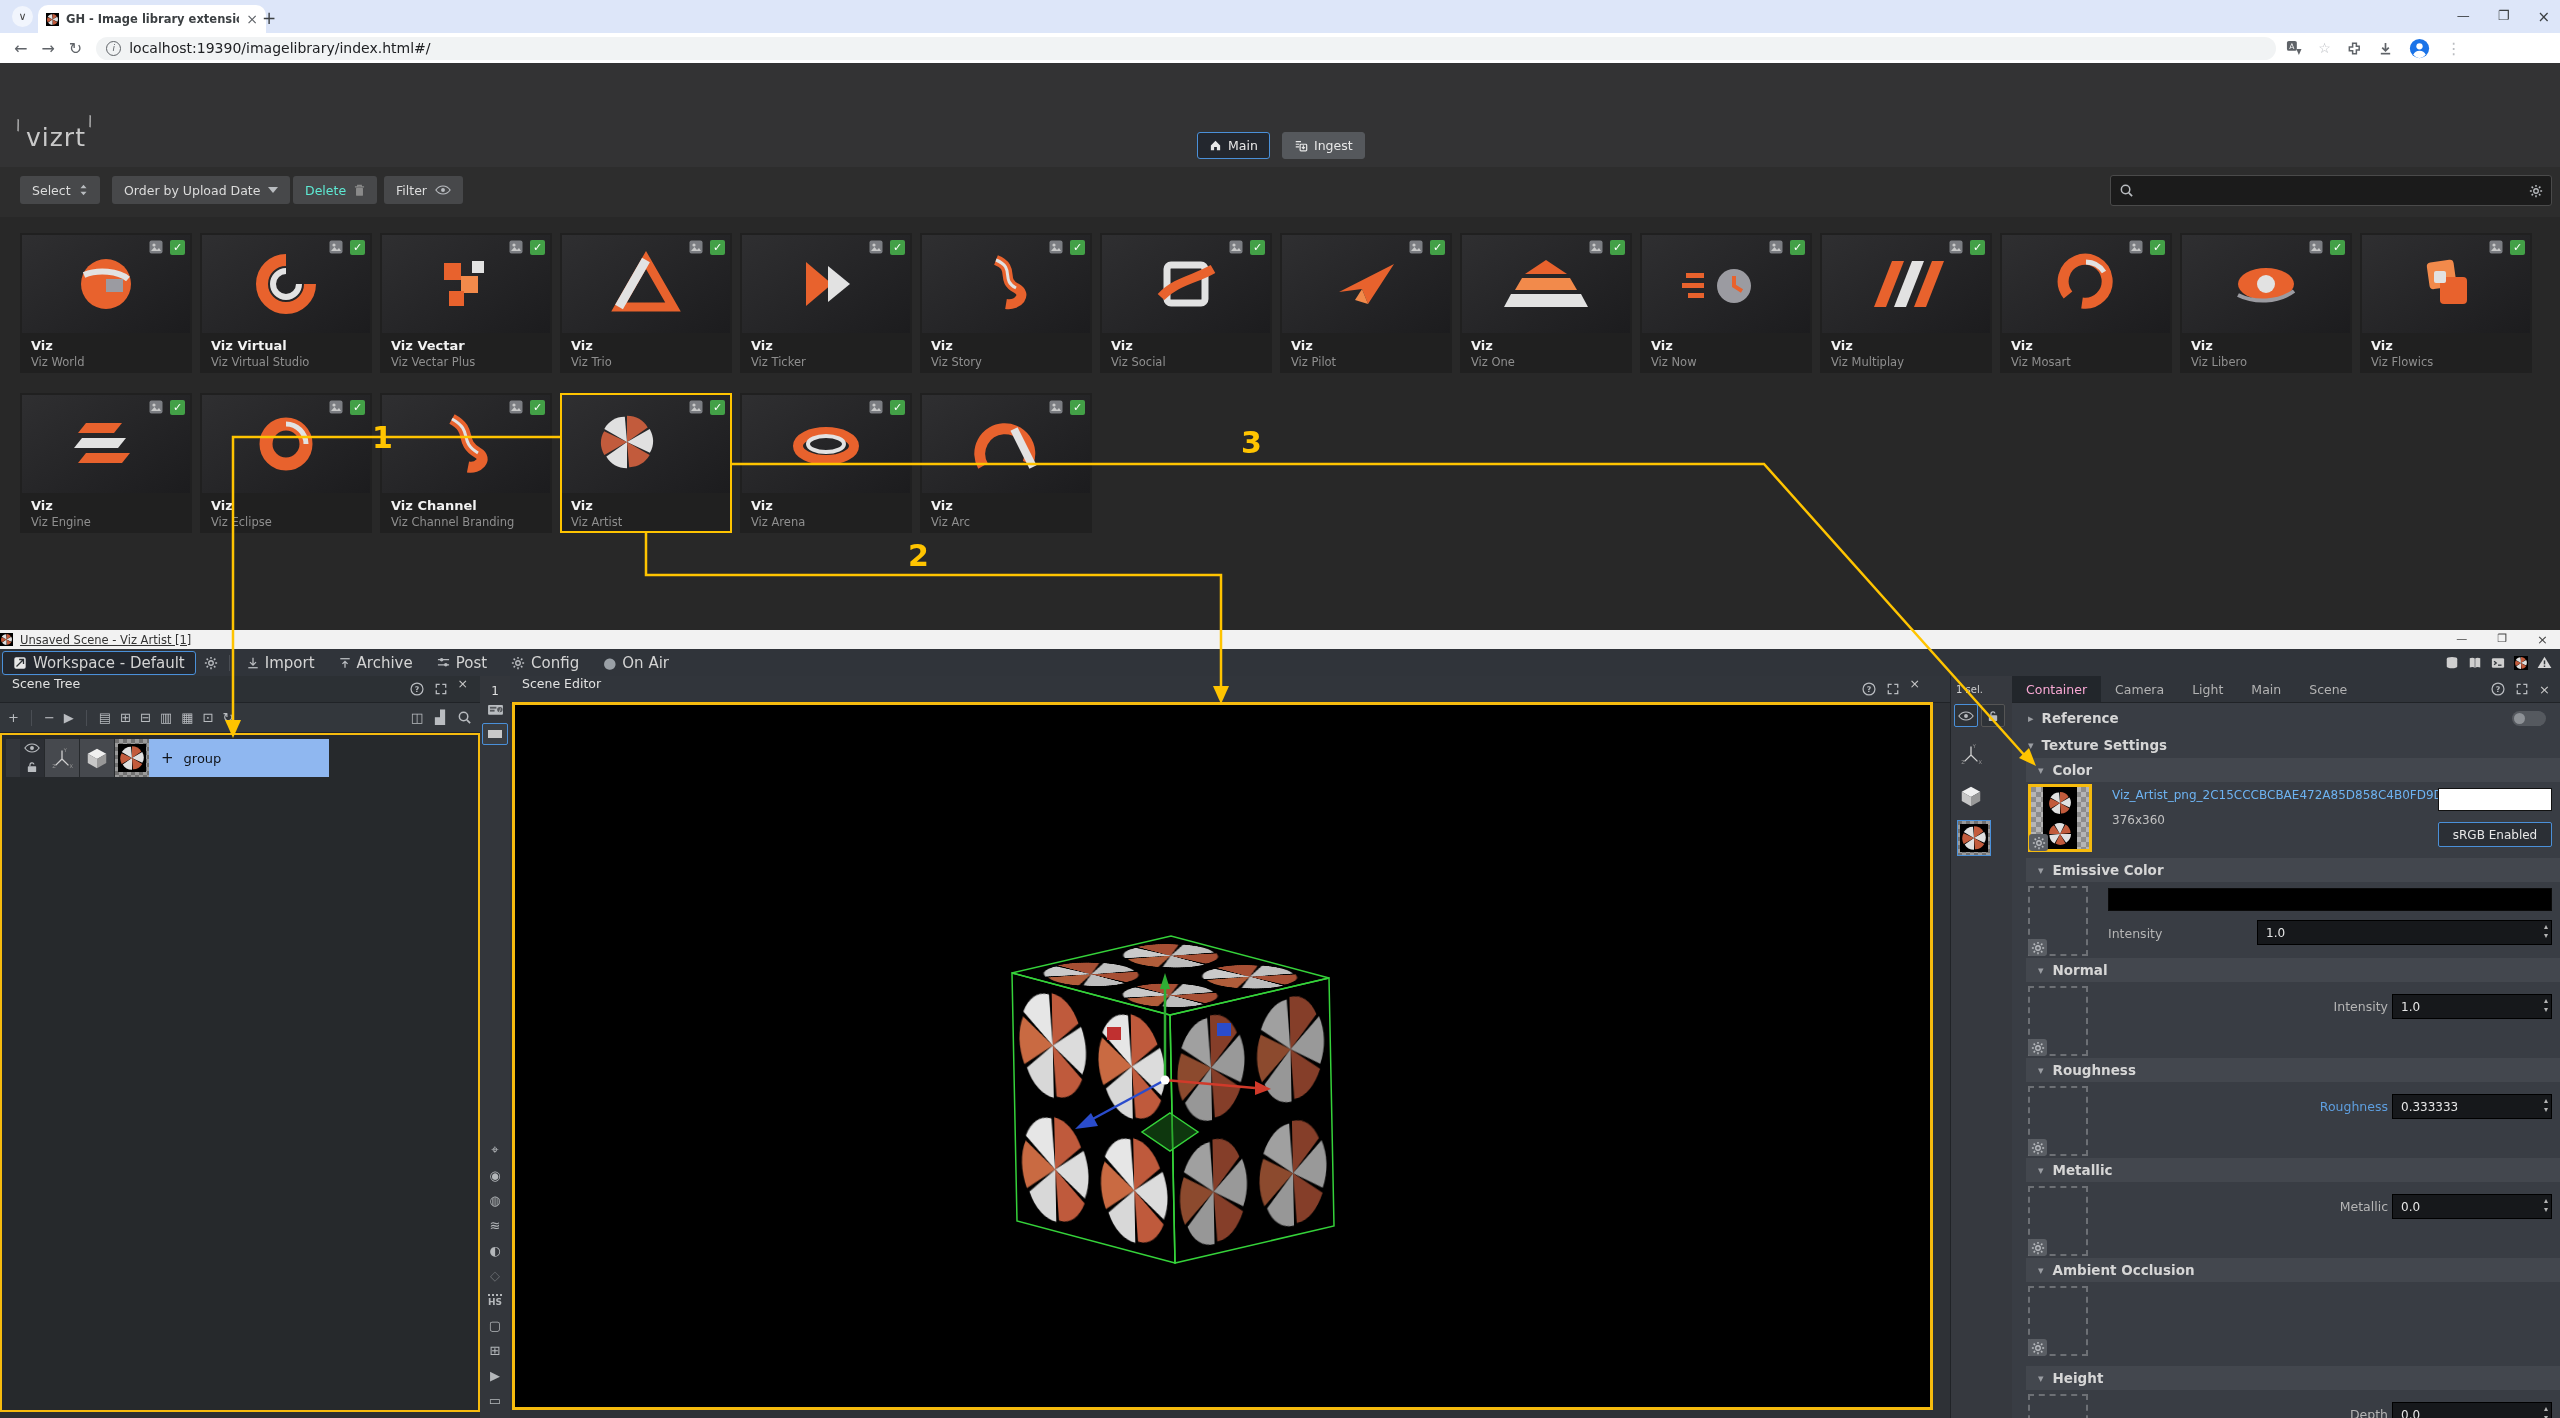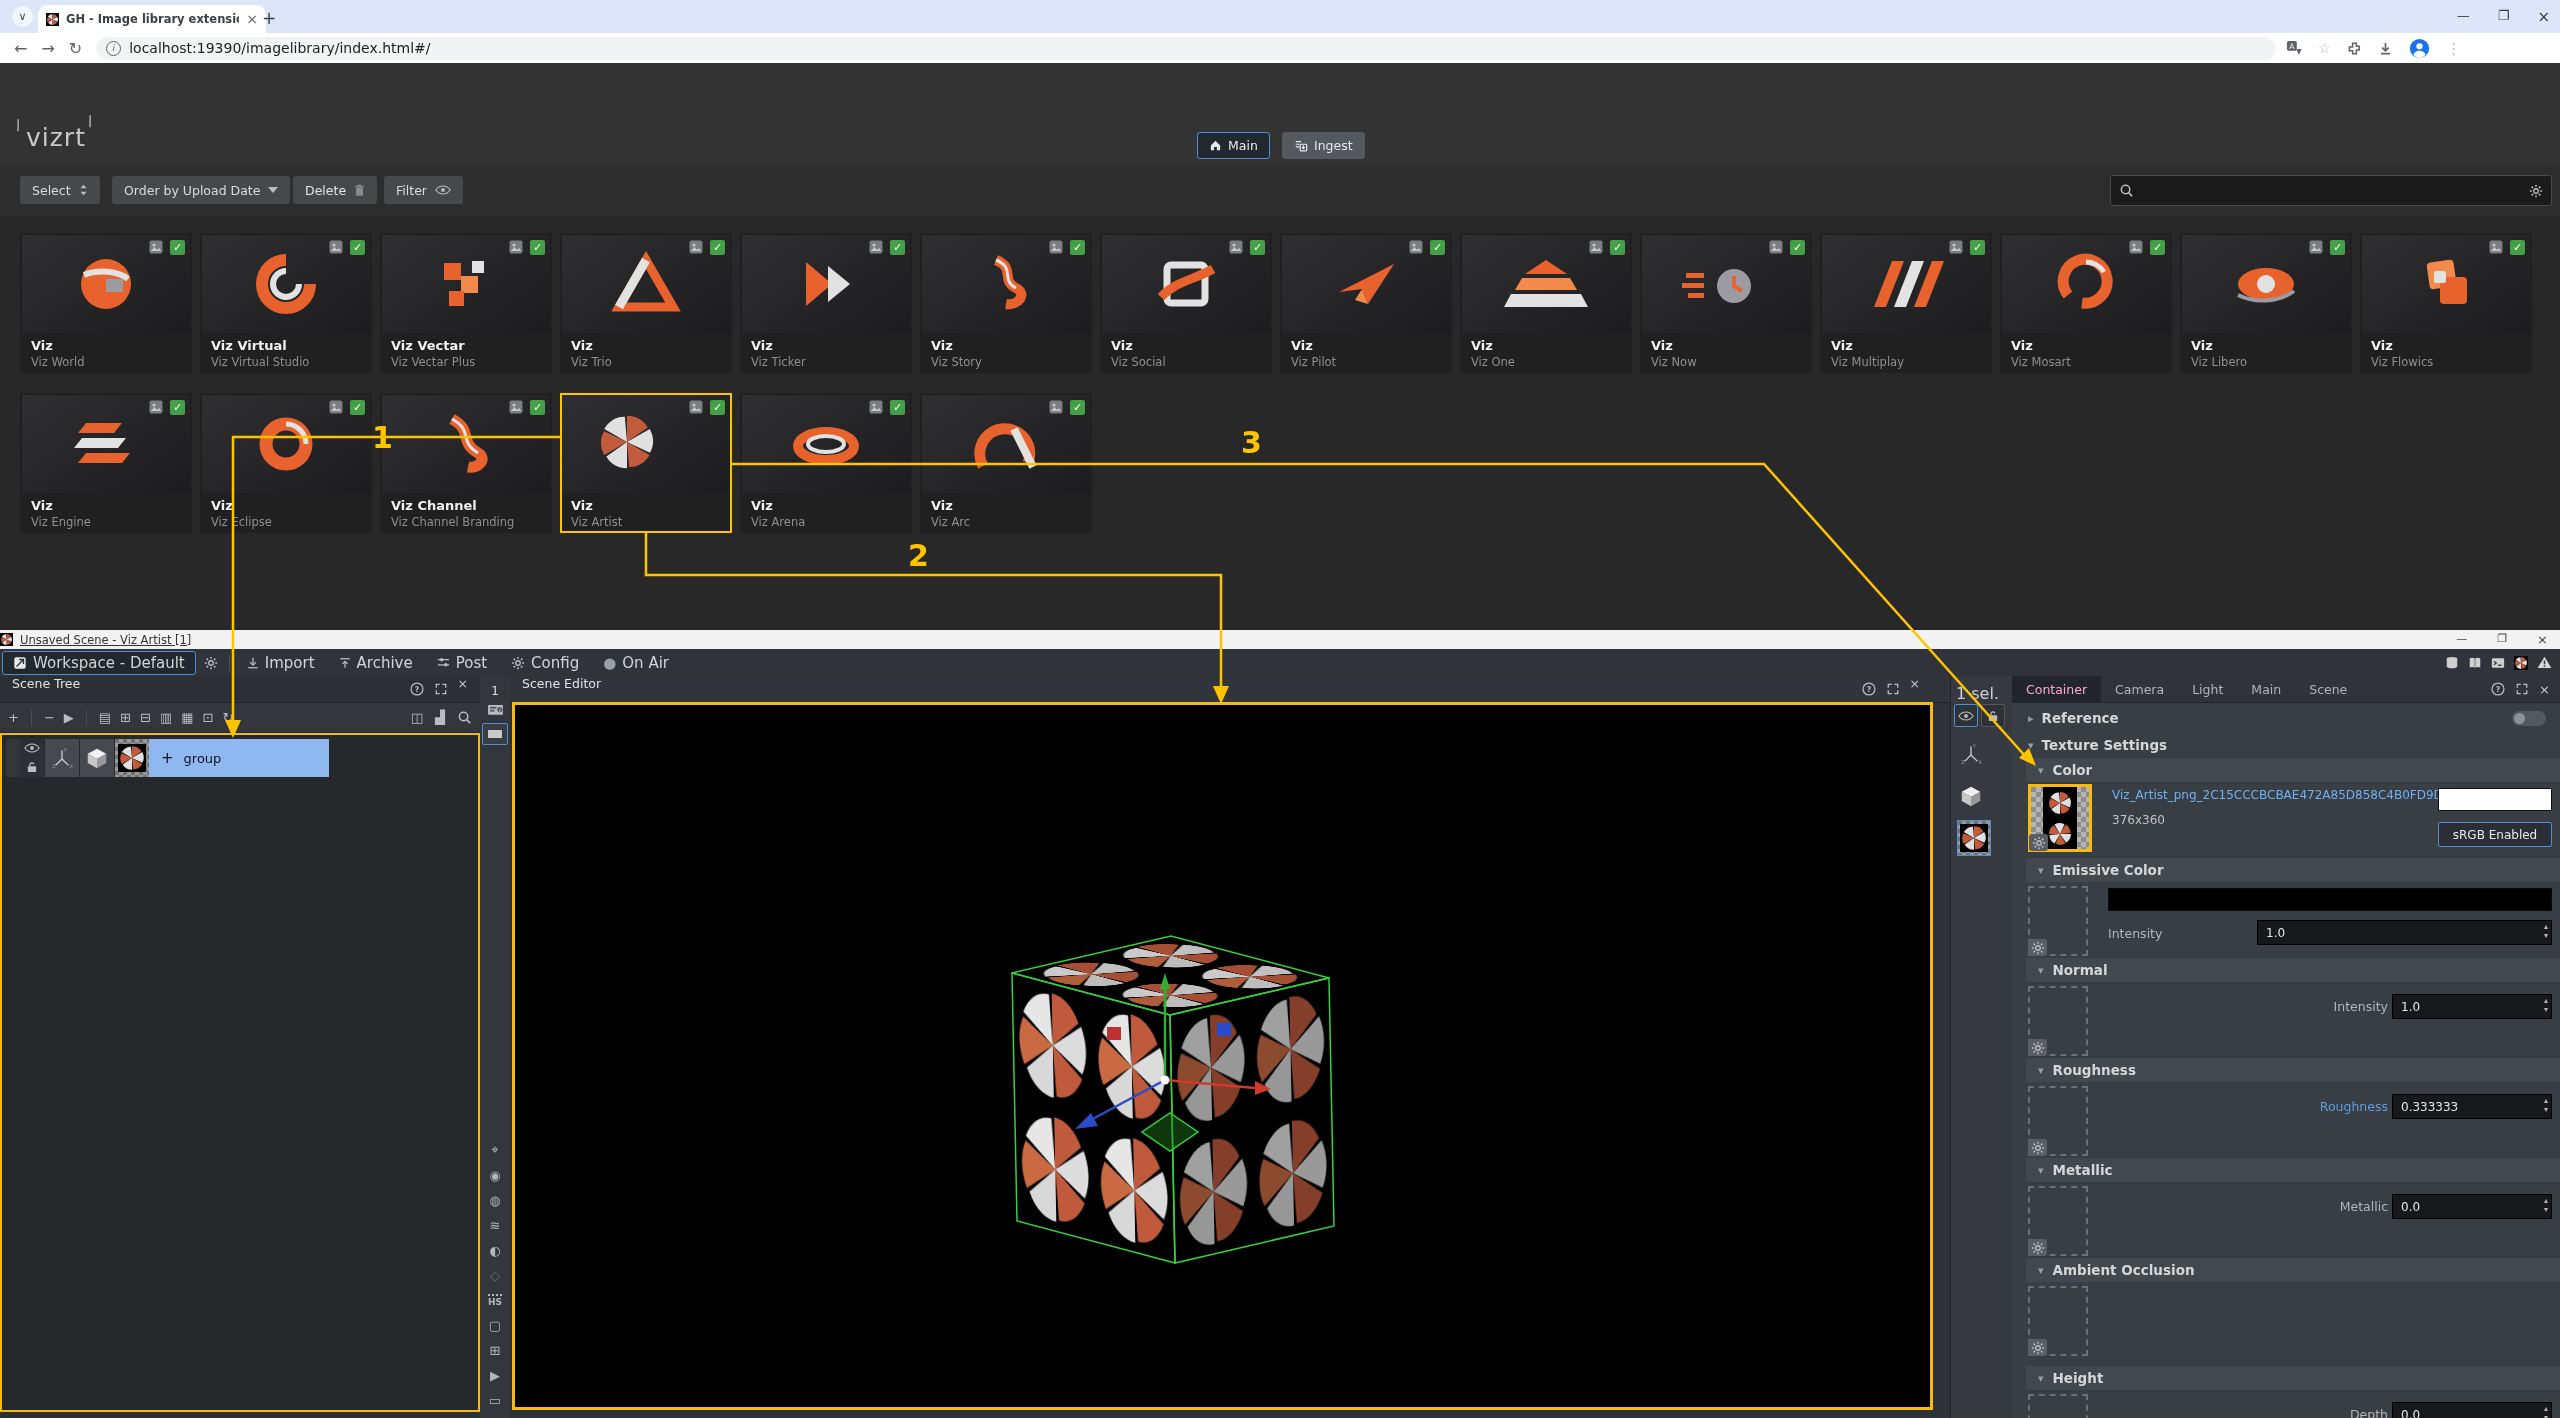--- a/index.html
+++ b/index.html
@@ -37,21 +37,21 @@
   #logo{position:absolute;left:26px;top:60px;font-size:25px;color:#c9c9c9;letter-spacing:1px;}
   #logo:before{content:"\005C";position:absolute;left:-10px;top:-6px;color:#c9c9c9;font-size:14px;transform:rotate(18deg);}
   #logo:after{content:"\005C";position:absolute;right:-8px;top:-10px;color:#c9c9c9;font-size:14px;transform:rotate(18deg);}
   .nav-btn{position:absolute;top:69px;height:25px;display:flex;align-items:center;gap:6px;
        padding:0 11px;border-radius:3px;font-size:12.5px;color:#e8e8e8;}
   #btn-main{left:1197px;background:#23272e;border:1px solid #4a90d9;}
   #btn-ingest{left:1282px;background:#55585c;border:1px solid #55585c;}
   #app-toolbar{position:absolute;top:104px;left:0;right:0;height:50px;background:#2d2d2d;}
   .tb-btn{position:absolute;top:9px;height:28px;background:#47484a;border-radius:3px;
        display:flex;align-items:center;gap:8px;padding:0 12px;font-size:12.5px;color:#dcdcdc;}
-  .tb-btn.disabled{color:#e5e5e5;justify-content:space-between;}
+  .tb-btn.disabled{color:#5eead4;justify-content:space-between;}
   .tb-btn.disabled .ic{color:#8a8a8a;}
   #search-box{position:absolute;right:8px;top:8px;width:424px;height:29px;background:#1b1b1b;
        border:1px solid #4a4a4a;border-radius:3px;display:flex;align-items:center;padding:0 8px;
        justify-content:space-between;color:#9a9a9a;}
   .tile-row{position:absolute;left:20px;display:flex;gap:8px;}
   .tile{width:172px;height:140px;background:#202020;border:2px solid transparent;box-sizing:border-box;}
   .tile.sel{border-color:#ffc400;}
   .t-img{height:98px;position:relative;background:linear-gradient(145deg,#2f2f31,#1c1c1e);
        display:flex;align-items:center;justify-content:center;}
   .t-check{position:absolute;top:5px;right:5px;width:15px;height:15px;background:#43a047;
@@ -106,21 +106,21 @@
   #rail-bottom .hs{font-size:9px;font-weight:bold;border-top:2px dotted #b4b7ba;padding-top:1px;}
 
   
   #scene-editor{position:absolute;left:510px;top:46px;width:1440px;height:742px;background:#2e3136;}
   #canvas{position:absolute;left:2px;top:26px;width:1421px;height:708px;background:#000;
        border:3px solid #f6bb0e;box-sizing:border-box;}
 
   
   #right-rail{position:absolute;left:1950px;top:46px;width:62px;height:742px;background:#36393f;
        border-left:1px solid #202327;}
-  #right-rail .sel-count{position:absolute;left:5px;top:8px;font-size:16px;color:#cfcfcf;}
+  #right-rail .sel-count{position:absolute;left:5px;top:8px;font-size:10px;color:#cfcfcf;}
   #rr-eyelock{position:absolute;left:3px;top:28px;display:flex;gap:3px;}
   .rr-btn{width:22px;height:21px;background:#2e3237;border:1px solid #555;border-radius:2px;
        display:flex;align-items:center;justify-content:center;color:#e6e6e6;}
   .rr-btn.blue{border-color:#4a90d9;}
   #rr-axis{position:absolute;left:8px;top:66px;}
   #rr-cube{position:absolute;left:8px;top:108px;}
   #rr-thumb{position:absolute;left:6px;top:144px;width:32px;height:34px;border:1px solid #4a90d9;}
 
   
   #right-panel{position:absolute;left:2012px;top:46px;width:548px;height:742px;background:#393d44;}

